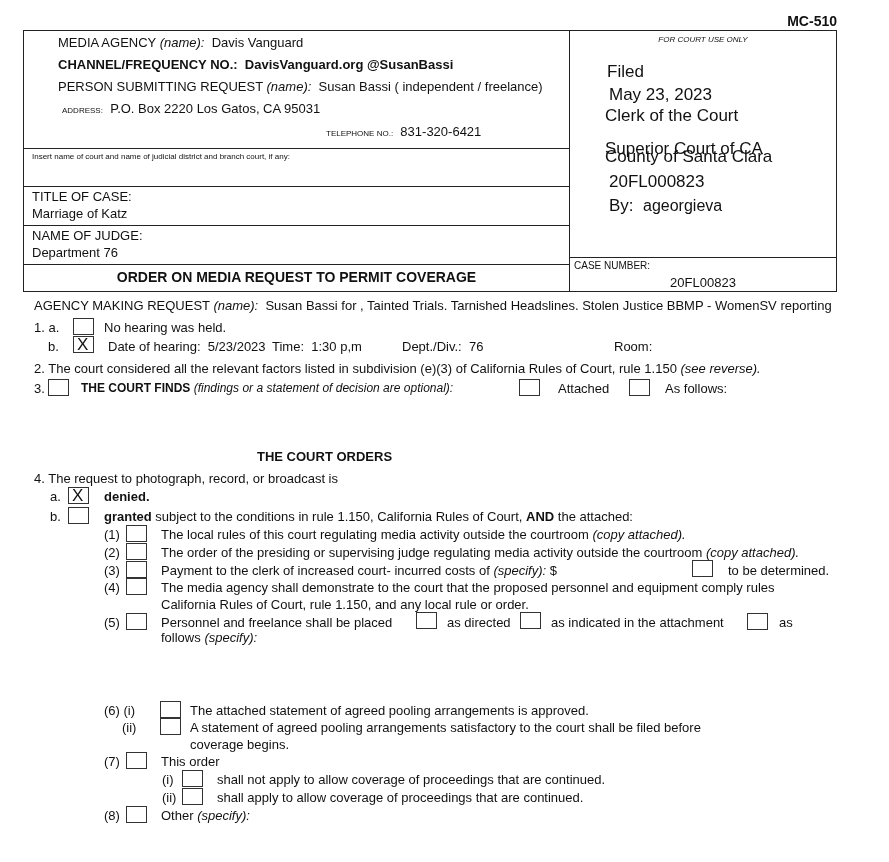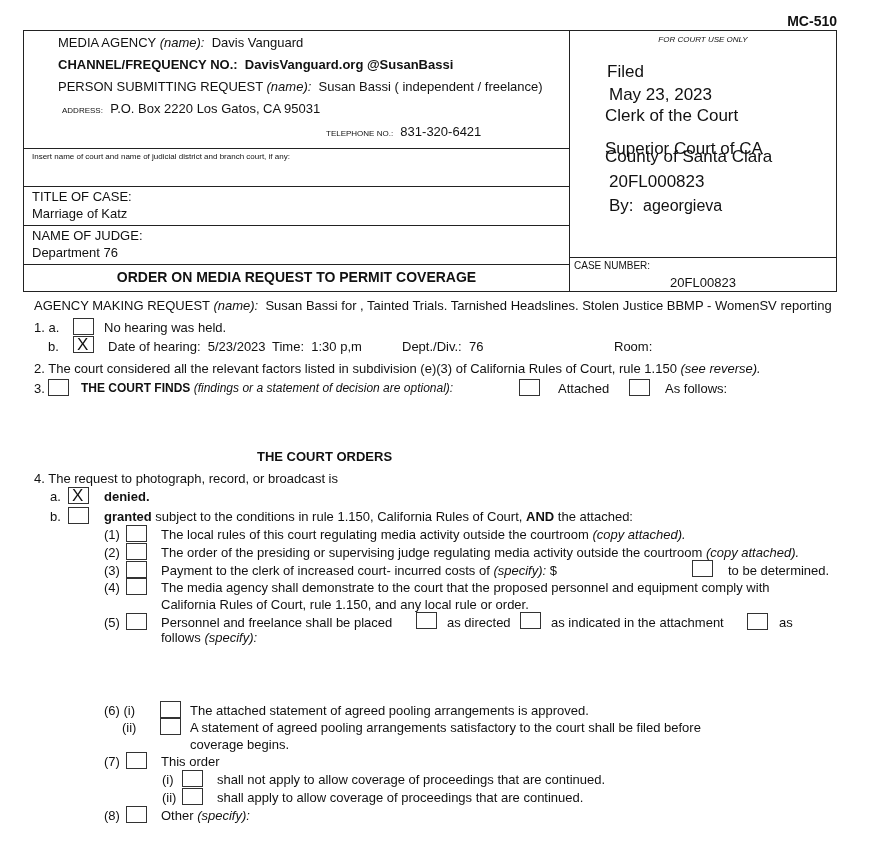--- a/index.html
+++ b/index.html
@@ -159,21 +159,21 @@
 <div class="abs body-text" style="left:161px; top:563px;">
   <span>Payment to the clerk of increased court- incurred costs of</span>
   <span class="it">(specify):</span>
   <span>$</span>
 </div>
 <span class="cb" style="left:692px; top:560px;"></span>
 <div class="abs body-text" style="left:728px; top:563px;">to be determined.</div>
 
 <div class="abs body-text" style="left:104px; top:580px;">(4)</div>
 <span class="cb" style="left:126px; top:578px;"></span>
-<div class="abs body-text" style="left:161px; top:580px;">The media agency shall demonstrate to the court that the proposed personnel and equipment comply with</div>
+<div class="abs body-text" style="left:161px; top:580px;">The media agency shall demonstrate to the court that the proposed personnel and equipment comply rules</div>
 <div class="abs body-text" style="left:161px; top:597px;">California Rules of Court, rule 1.150, and any local rule or order.</div>
 
 <div class="abs body-text" style="left:104px; top:615px;">(5)</div>
 <span class="cb" style="left:126px; top:613px;"></span>
 <div class="abs body-text" style="left:161px; top:615px;">Personnel and freelance shall be placed</div>
 <span class="cb" style="left:416px; top:612px;"></span>
 <div class="abs body-text" style="left:447px; top:615px;">as directed</div>
 <span class="cb" style="left:520px; top:612px;"></span>
 <div class="abs body-text" style="left:551px; top:615px;">as indicated in the attachment</div>
 <span class="cb" style="left:747px; top:613px;"></span>

